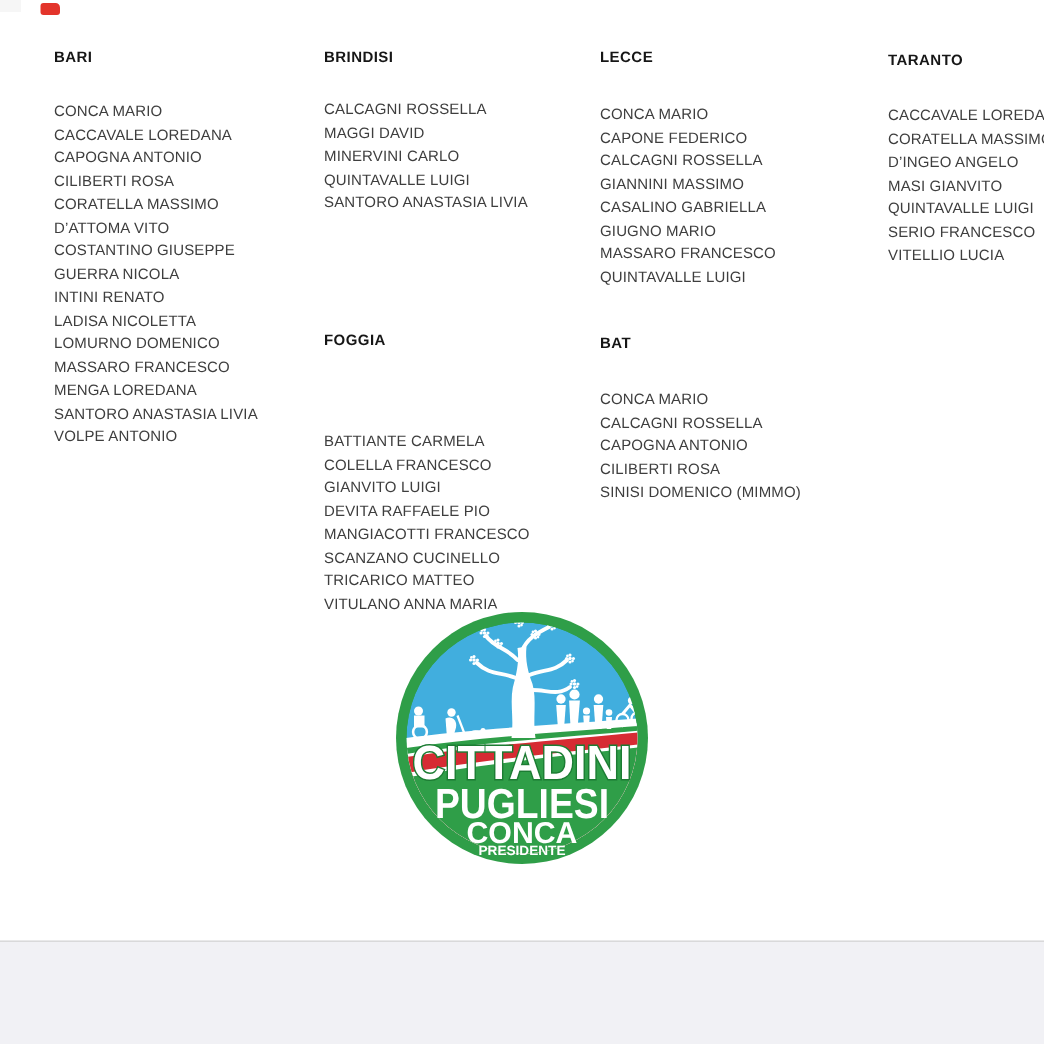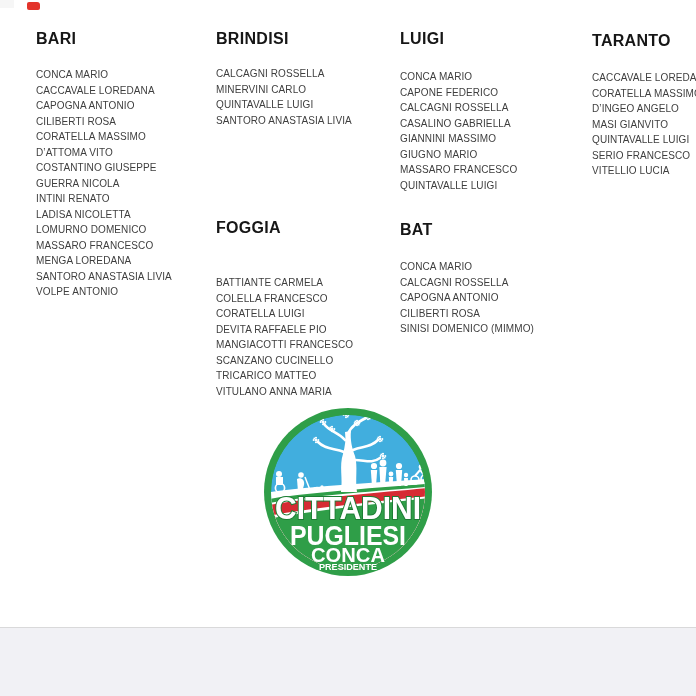--- a/index.html
+++ b/index.html
@@ -2,21 +2,21 @@
 <html><head>
 <meta charset="utf-8">
 <style>
   html,body{margin:0;padding:0;background:#ffffff;}
   .page{position:relative;width:696px;height:696px;background:#ffffff;overflow:hidden;
         font-family:"Liberation Sans",sans-serif;}
   .corner-patch{position:absolute;left:0;top:0;width:14px;height:8px;background:#f6f6f6;}
   .red-mark{position:absolute;left:27px;top:2px;width:13px;height:8px;background:#e3342b;
             border-radius:2px 3px 2px 2px;}
   .group{position:absolute;width:168px;}
-  .group h2{margin:0;font-size:16px;line-height:14px;font-weight:bold;color:#161616;
+  .group h2{margin:0;font-size:10px;line-height:14px;font-weight:bold;color:#161616;
             letter-spacing:.3px;white-space:nowrap;}
   .group ul{list-style:none;margin:0;padding:0;font-size:10px;color:#3e3e3e;
             letter-spacing:.1px;}
   .group li{height:15.5px;line-height:15.5px;white-space:nowrap;}
   .group.clip{overflow:hidden;margin-left:16px;}
   .logo{position:absolute;left:258px;top:402px;width:180px;height:180px;}
   .footer-bar{position:absolute;left:0;top:627px;width:696px;height:69px;
               background:#f1f1f5;border-top:1px solid #d9d9da;box-sizing:border-box;}
   .logo text{font-family:"Liberation Sans",sans-serif;font-weight:bold;}
 </style>
@@ -46,34 +46,35 @@
         <li>MENGA LOREDANA</li>
         <li>SANTORO ANASTASIA LIVIA</li>
         <li>VOLPE ANTONIO</li>
       </ul>
   </section>
 
   <section class="group" style="left:216px;top:32px;">
     <h2>BRINDISI</h2>
     <ul style="margin-top:20px;">
         <li>CALCAGNI ROSSELLA</li>
+        <li>MAGGI DAVID</li>
         <li>MINERVINI CARLO</li>
         <li>QUINTAVALLE LUIGI</li>
         <li>SANTORO ANASTASIA LIVIA</li>
       </ul>
   </section>
 
   <section class="group" style="left:400px;top:32px;">
-    <h2>LUIGI</h2>
+    <h2>LECCE</h2>
     <ul style="margin-top:23px;">
         <li>CONCA MARIO</li>
         <li>CAPONE FEDERICO</li>
         <li>CALCAGNI ROSSELLA</li>
+        <li>GIANNINI MASSIMO</li>
         <li>CASALINO GABRIELLA</li>
-        <li>GIANNINI MASSIMO</li>
         <li>GIUGNO MARIO</li>
         <li>MASSARO FRANCESCO</li>
         <li>QUINTAVALLE LUIGI</li>
       </ul>
   </section>
 
   <section class="group clip" style="left:576px;top:34px;width:120px;">
     <h2>TARANTO</h2>
     <ul style="margin-top:22px;">
         <li>CACCAVALE LOREDANA</li>
@@ -81,24 +82,24 @@
         <li>D’INGEO ANGELO</li>
         <li>MASI GIANVITO</li>
         <li>QUINTAVALLE LUIGI</li>
         <li>SERIO FRANCESCO</li>
         <li>VITELLIO LUCIA</li>
       </ul>
   </section>
 
   <section class="group" style="left:216px;top:221px;">
     <h2>FOGGIA</h2>
-    <ul style="margin-top:40px;">
+    <ul style="margin-top:52px;">
         <li>BATTIANTE CARMELA</li>
         <li>COLELLA FRANCESCO</li>
-        <li>CORATELLA LUIGI</li>
+        <li>GIANVITO LUIGI</li>
         <li>DEVITA RAFFAELE PIO</li>
         <li>MANGIACOTTI FRANCESCO</li>
         <li>SCANZANO CUCINELLO</li>
         <li>TRICARICO MATTEO</li>
         <li>VITULANO ANNA MARIA</li>
       </ul>
   </section>
 
   <section class="group" style="left:400px;top:223px;">
     <h2>BAT</h2>

